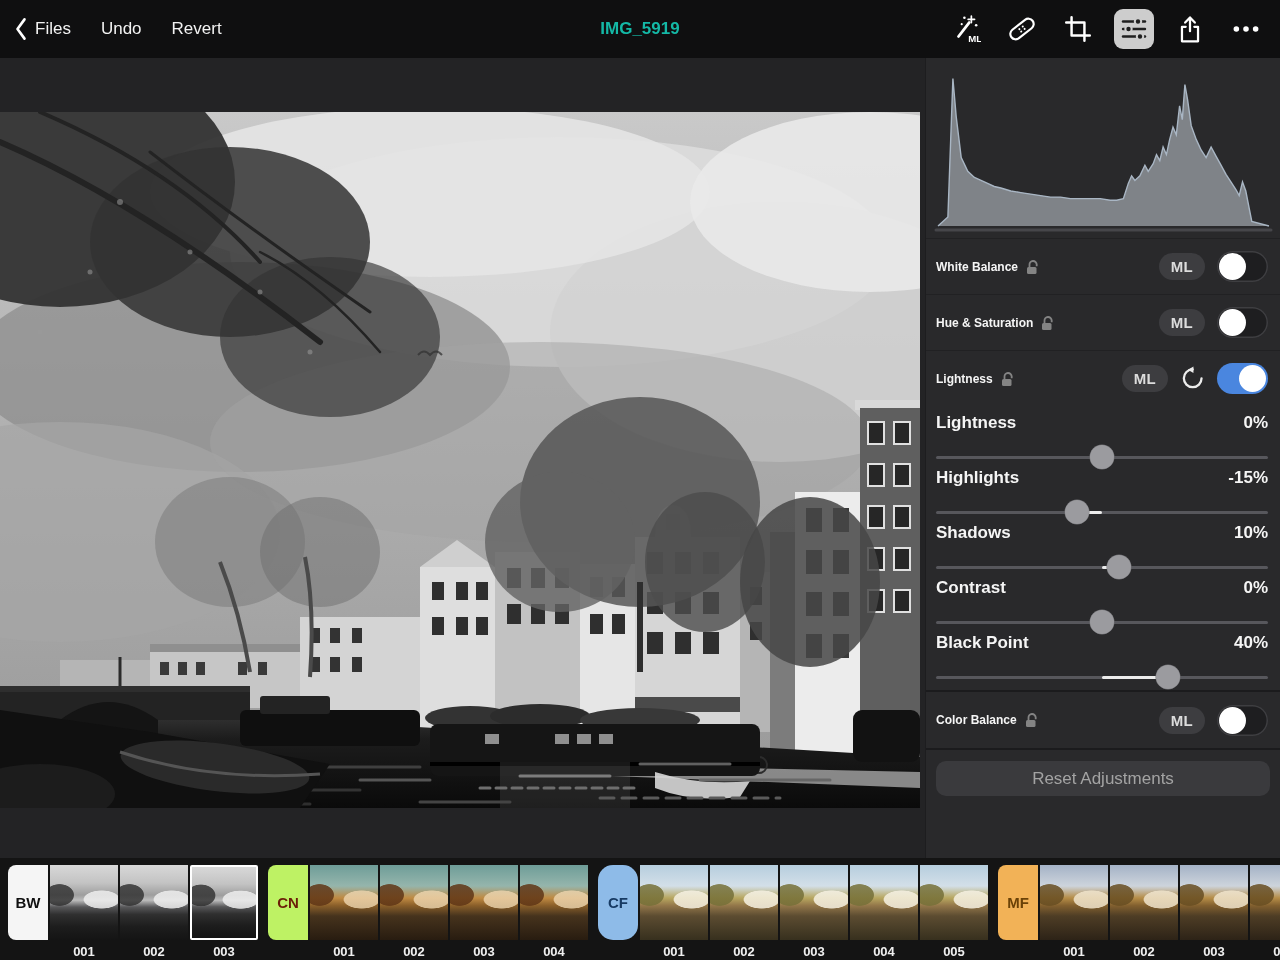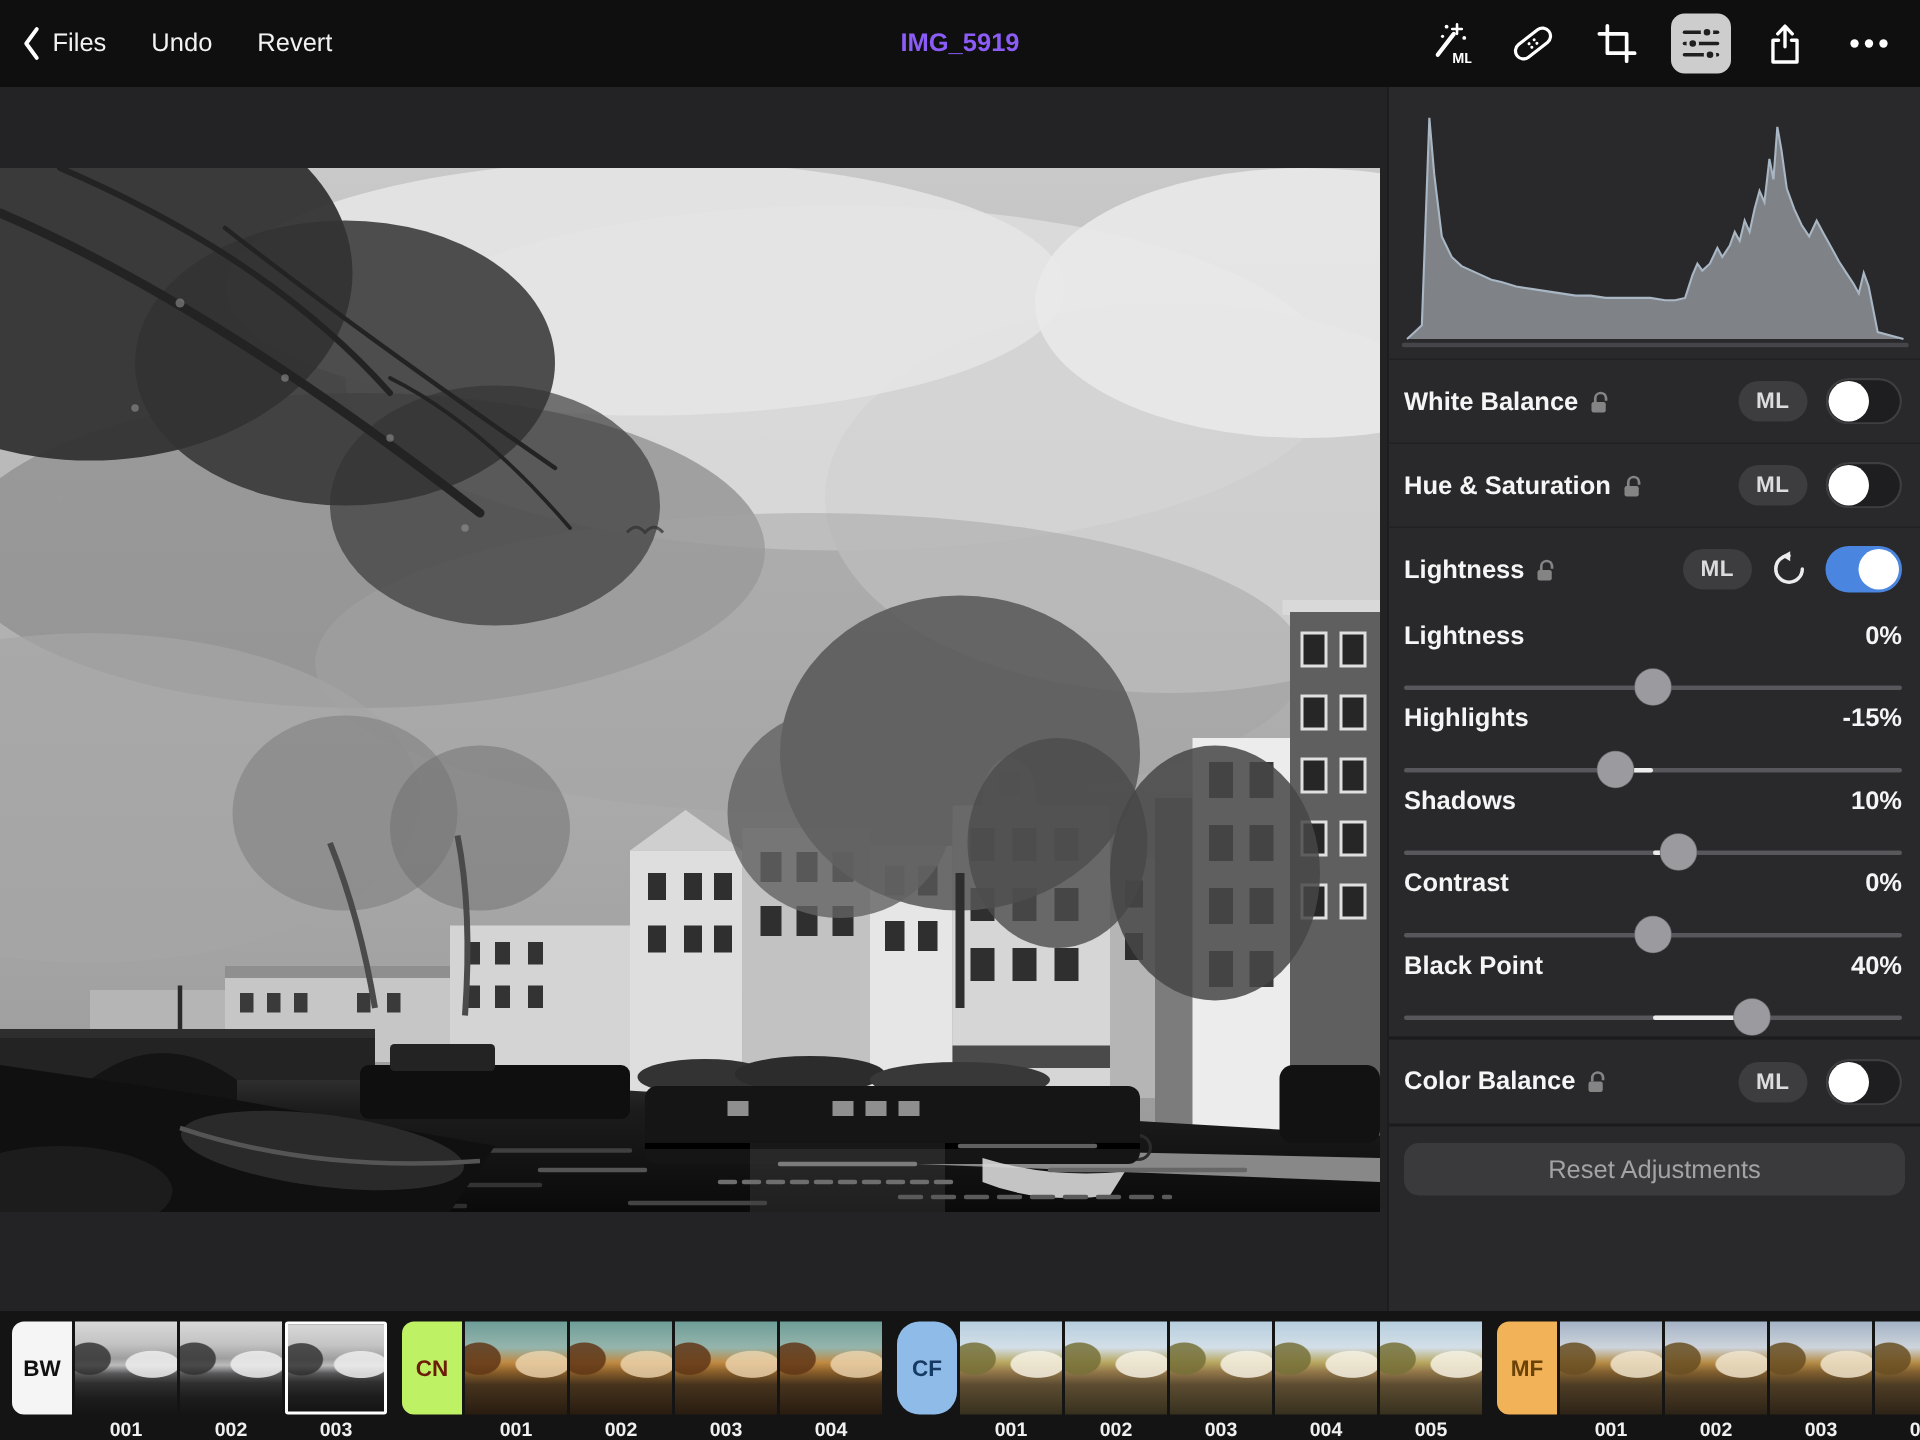--- a/index.html
+++ b/index.html
@@ -3,35 +3,35 @@
 <meta charset="utf-8">
 <style>
   html,body{margin:0;padding:0;background:#000;}
   body{width:1280px;height:960px;overflow:hidden;font-family:"Liberation Sans","DejaVu Sans",sans-serif;}
   .app{width:1280px;height:960px;display:flex;flex-direction:column;}
 
   
   .topbar{height:58px;background:#0f0f10;display:flex;align-items:center;padding:0 14px;box-sizing:border-box;position:relative;flex-shrink:0;}
   .tb-left{display:flex;align-items:center;gap:30px;}
   .tb-btn{display:flex;align-items:center;gap:7px;background:none;border:none;color:#f2f2f2;font-size:17px;font-family:inherit;padding:0;cursor:pointer;}
-  .tb-title{position:absolute;left:50%;top:50%;transform:translate(-50%,-50%);color:#8b5cf6;font-size:17px;font-weight:600;}
+  .tb-title{position:absolute;left:50%;top:50%;transform:translate(-50%,-50%);color:#14b8a6;font-size:17px;font-weight:600;}
   .tb-right{margin-left:auto;display:flex;align-items:center;gap:16px;}
   .tb-icon{width:40px;height:40px;display:flex;align-items:center;justify-content:center;background:none;border:none;padding:0;cursor:pointer;border-radius:9px;}
   .tb-icon.selected{background:#cdcdcd;}
 
   
   .main{flex:1;display:flex;height:800px;min-height:0;}
   .canvas{width:925px;position:relative;background:#232325;overflow:hidden;flex-shrink:0;}
   svg.photo{position:absolute;left:0;top:54px;display:block;}
 
   
   .panel{flex:1;background:#29292b;border-left:1px solid #1d1d1f;box-sizing:border-box;display:flex;flex-direction:column;overflow:hidden;}
   .histo-wrap{padding:8px 8px 0 8px;}
   .prow{height:56px;display:flex;align-items:center;padding:0 12px 0 10px;border-top:1px solid #212123;box-sizing:border-box;flex-shrink:0;}
-  .prow-label{color:#f5f5f5;font-size:17px;font-weight:600;}
+  .prow-label{color:#f5f5f5;font-size:12px;font-weight:600;}
   .lock{margin-left:7px;opacity:.8;display:flex;}
   .right-controls{margin-left:auto;display:flex;align-items:center;gap:12px;}
   .ml-pill{background:#3d3d40;color:#dcdcdc;font-size:15px;font-weight:700;padding:5px 12px;border-radius:16px;border:none;font-family:inherit;letter-spacing:.3px;cursor:pointer;}
   .reset-circ{background:none;border:none;padding:0;display:flex;cursor:pointer;}
   .sw{position:relative;width:51px;height:31px;border-radius:16px;background:#1e1e20;box-shadow:inset 0 0 0 1.5px #3e3e41;cursor:pointer;flex-shrink:0;}
   .sw .knob{position:absolute;top:2px;left:2px;width:27px;height:27px;border-radius:50%;background:#fff;}
   .sw.on{background:#4a86df;box-shadow:none;}
   .sw.on .knob{left:22px;}
 
   .adj{height:55px;padding:7px 12px 0 10px;box-sizing:border-box;flex-shrink:0;}
@@ -39,21 +39,21 @@
   .track{position:relative;margin-top:12px;height:24px;}
   .track-line{position:absolute;left:0;right:0;top:11px;height:2.5px;background:#57575c;border-radius:2px;}
   .track-fill{position:absolute;top:10.5px;height:3.5px;background:#ececec;border-radius:2px;}
   .knob2{position:absolute;top:0;width:24px;height:24px;border-radius:50%;background:#9b9b9f;transform:translateX(-12px);box-shadow:0 0 0 .5px #6e6e72;}
 
   .sep{height:2px;background:#1b1b1d;margin-top:9px;flex-shrink:0;}
   .sep.tight{margin-top:0;}
   .reset-btn{margin:11px 10px 0 10px;height:35px;border-radius:10px;background:#3a3a3d;border:none;color:#a3a3a3;font-size:17px;font-family:inherit;cursor:pointer;flex-shrink:0;}
 
   
-  .filmstrip{height:86px;background:#141414;display:flex;padding:7px 0 0 8px;box-sizing:border-box;overflow:hidden;flex-shrink:0;}
+  .filmstrip{height:102px;background:#141414;display:flex;padding:7px 0 0 8px;box-sizing:border-box;overflow:hidden;flex-shrink:0;}
   .fgroup{display:flex;margin-right:10px;flex-shrink:0;}
   .cell{display:flex;flex-direction:column;align-items:center;margin-right:2px;flex-shrink:0;}
   .cell:last-child{margin-right:0;}
   .ftag{width:40px;height:75px;display:flex;align-items:center;justify-content:center;font-size:15px;font-weight:700;border-radius:8px 0 0 8px;cursor:pointer;}
   .thumb{width:68px;height:75px;box-sizing:border-box;cursor:pointer;}
   .thumb.selected{border:2.5px solid #fff;border-radius:2px;}
   .flabel{height:18px;display:flex;align-items:center;color:#f0f0f0;font-size:13px;font-weight:600;margin-top:2px;}
 
   .thumb.bw{background:
     radial-gradient(24px 18px at 14% 40%, rgba(45,45,45,.8) 58%, transparent 62%),

